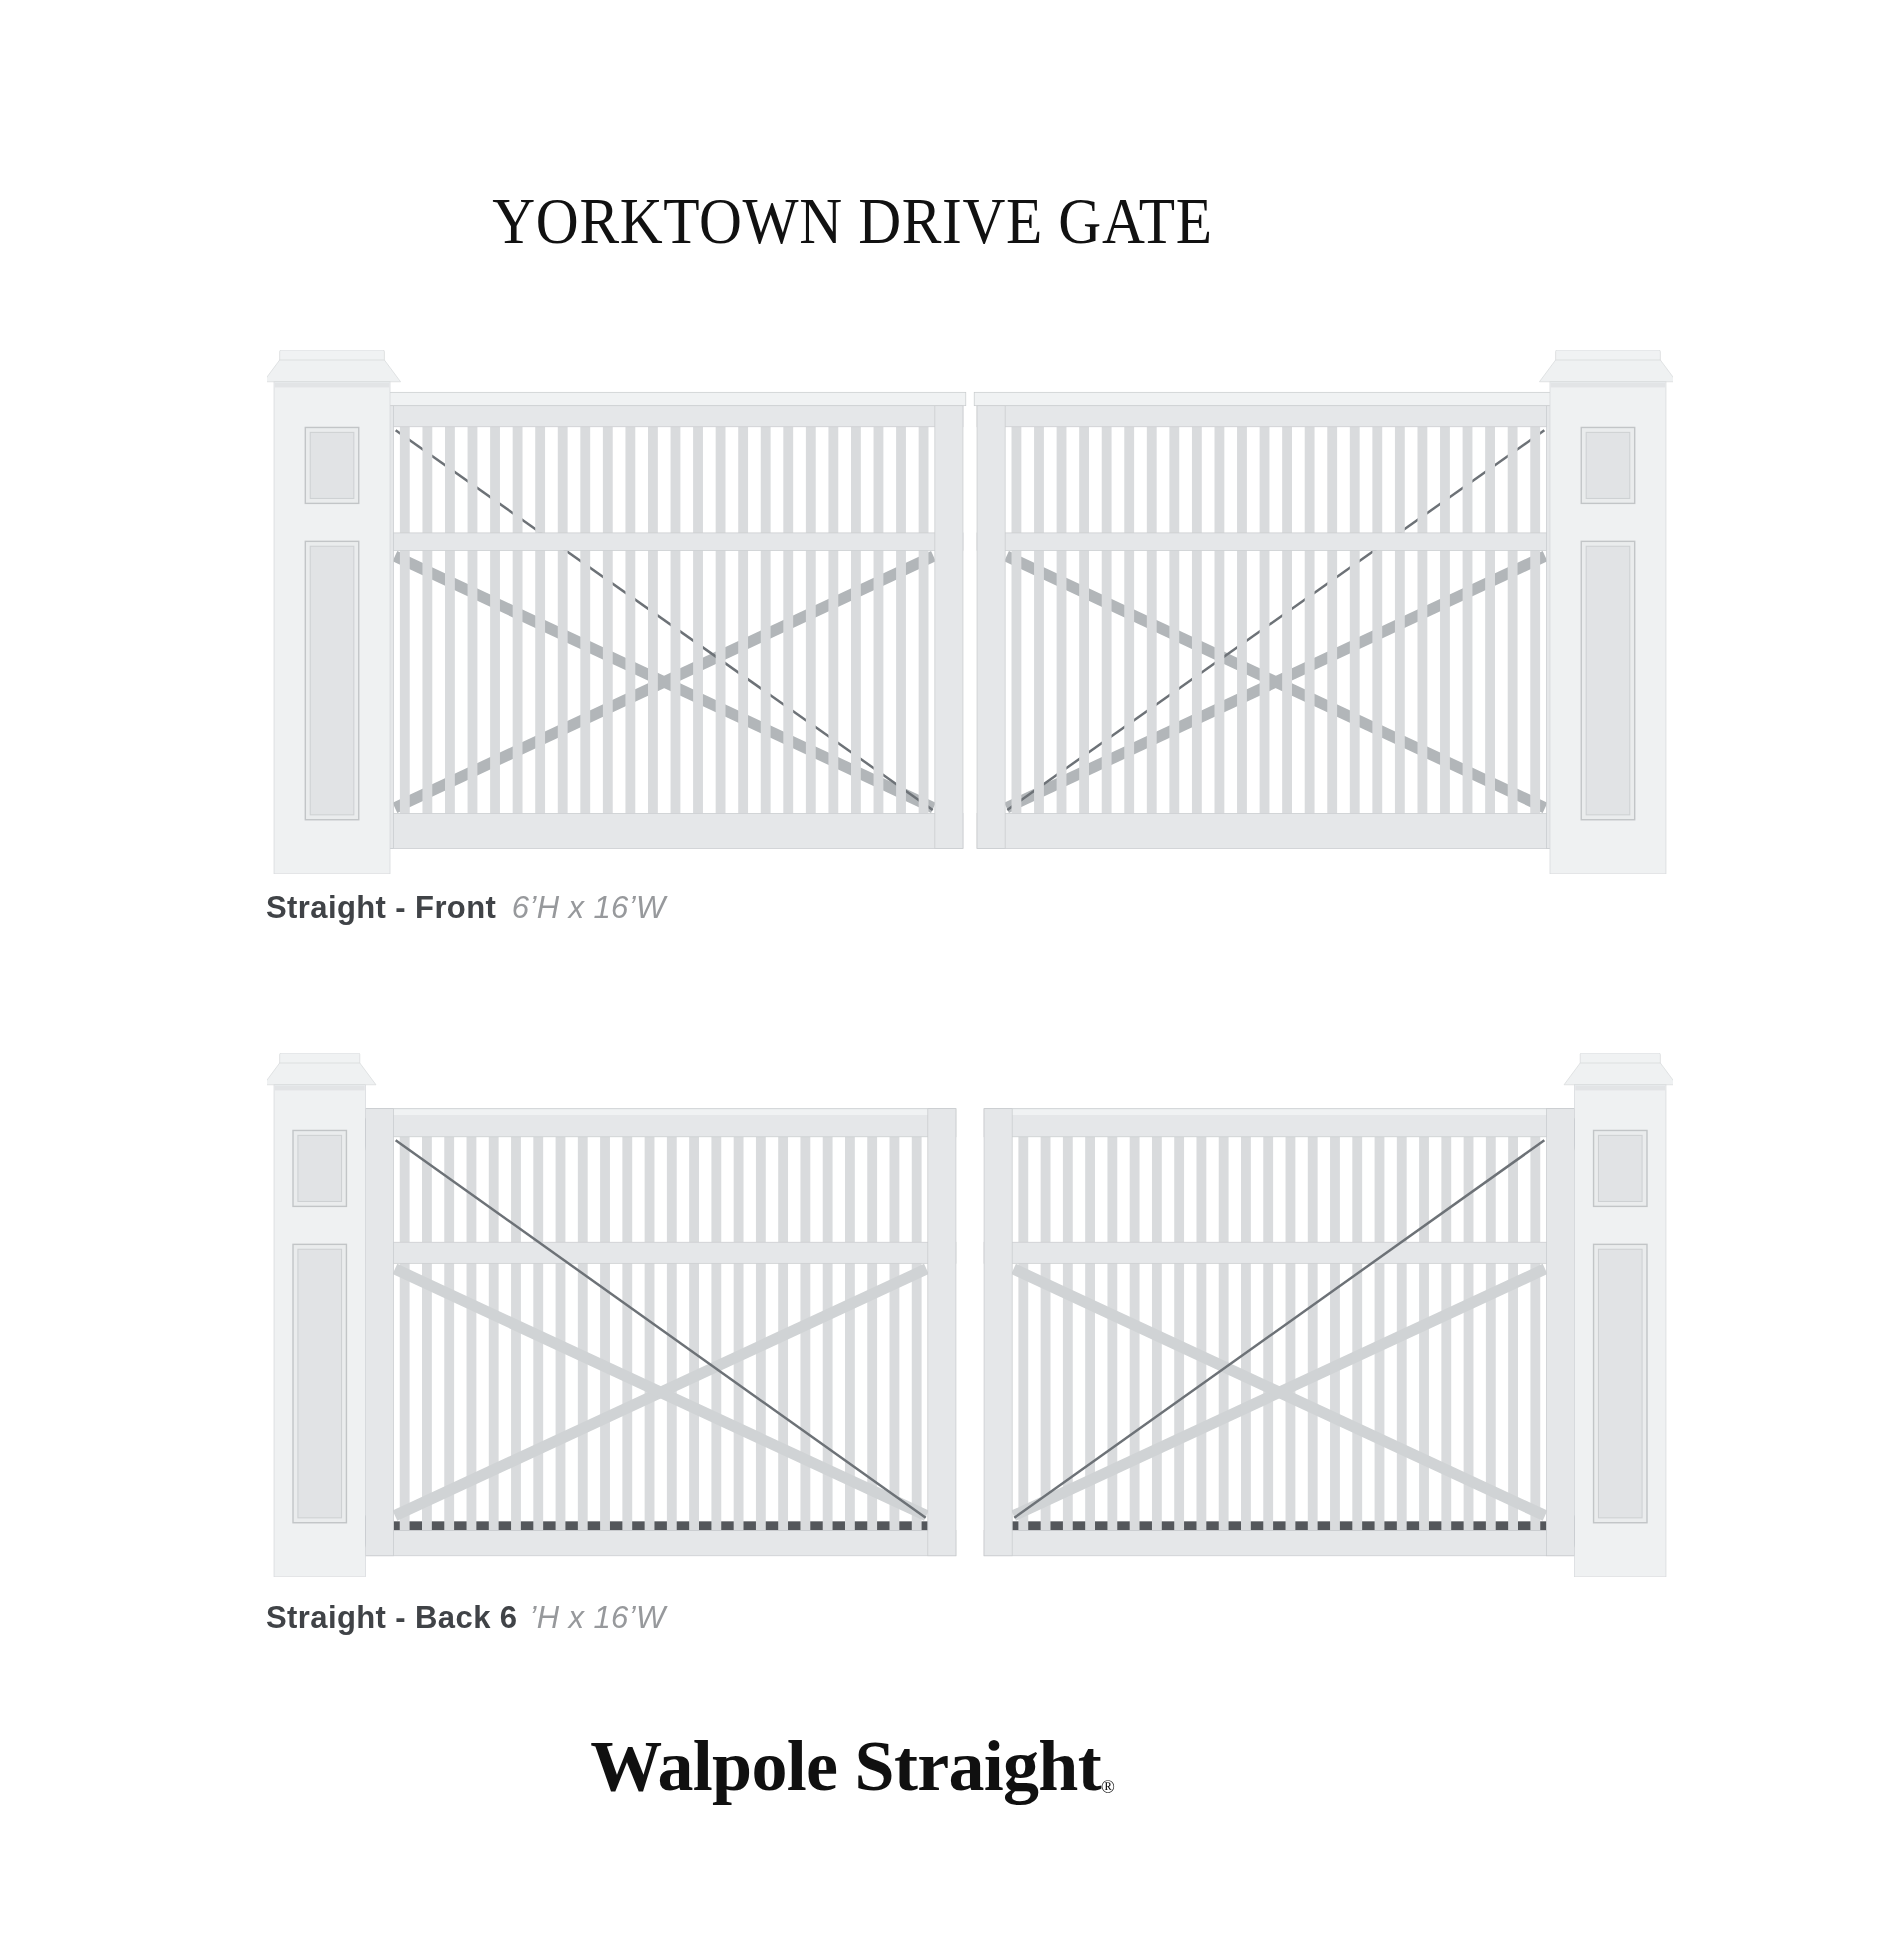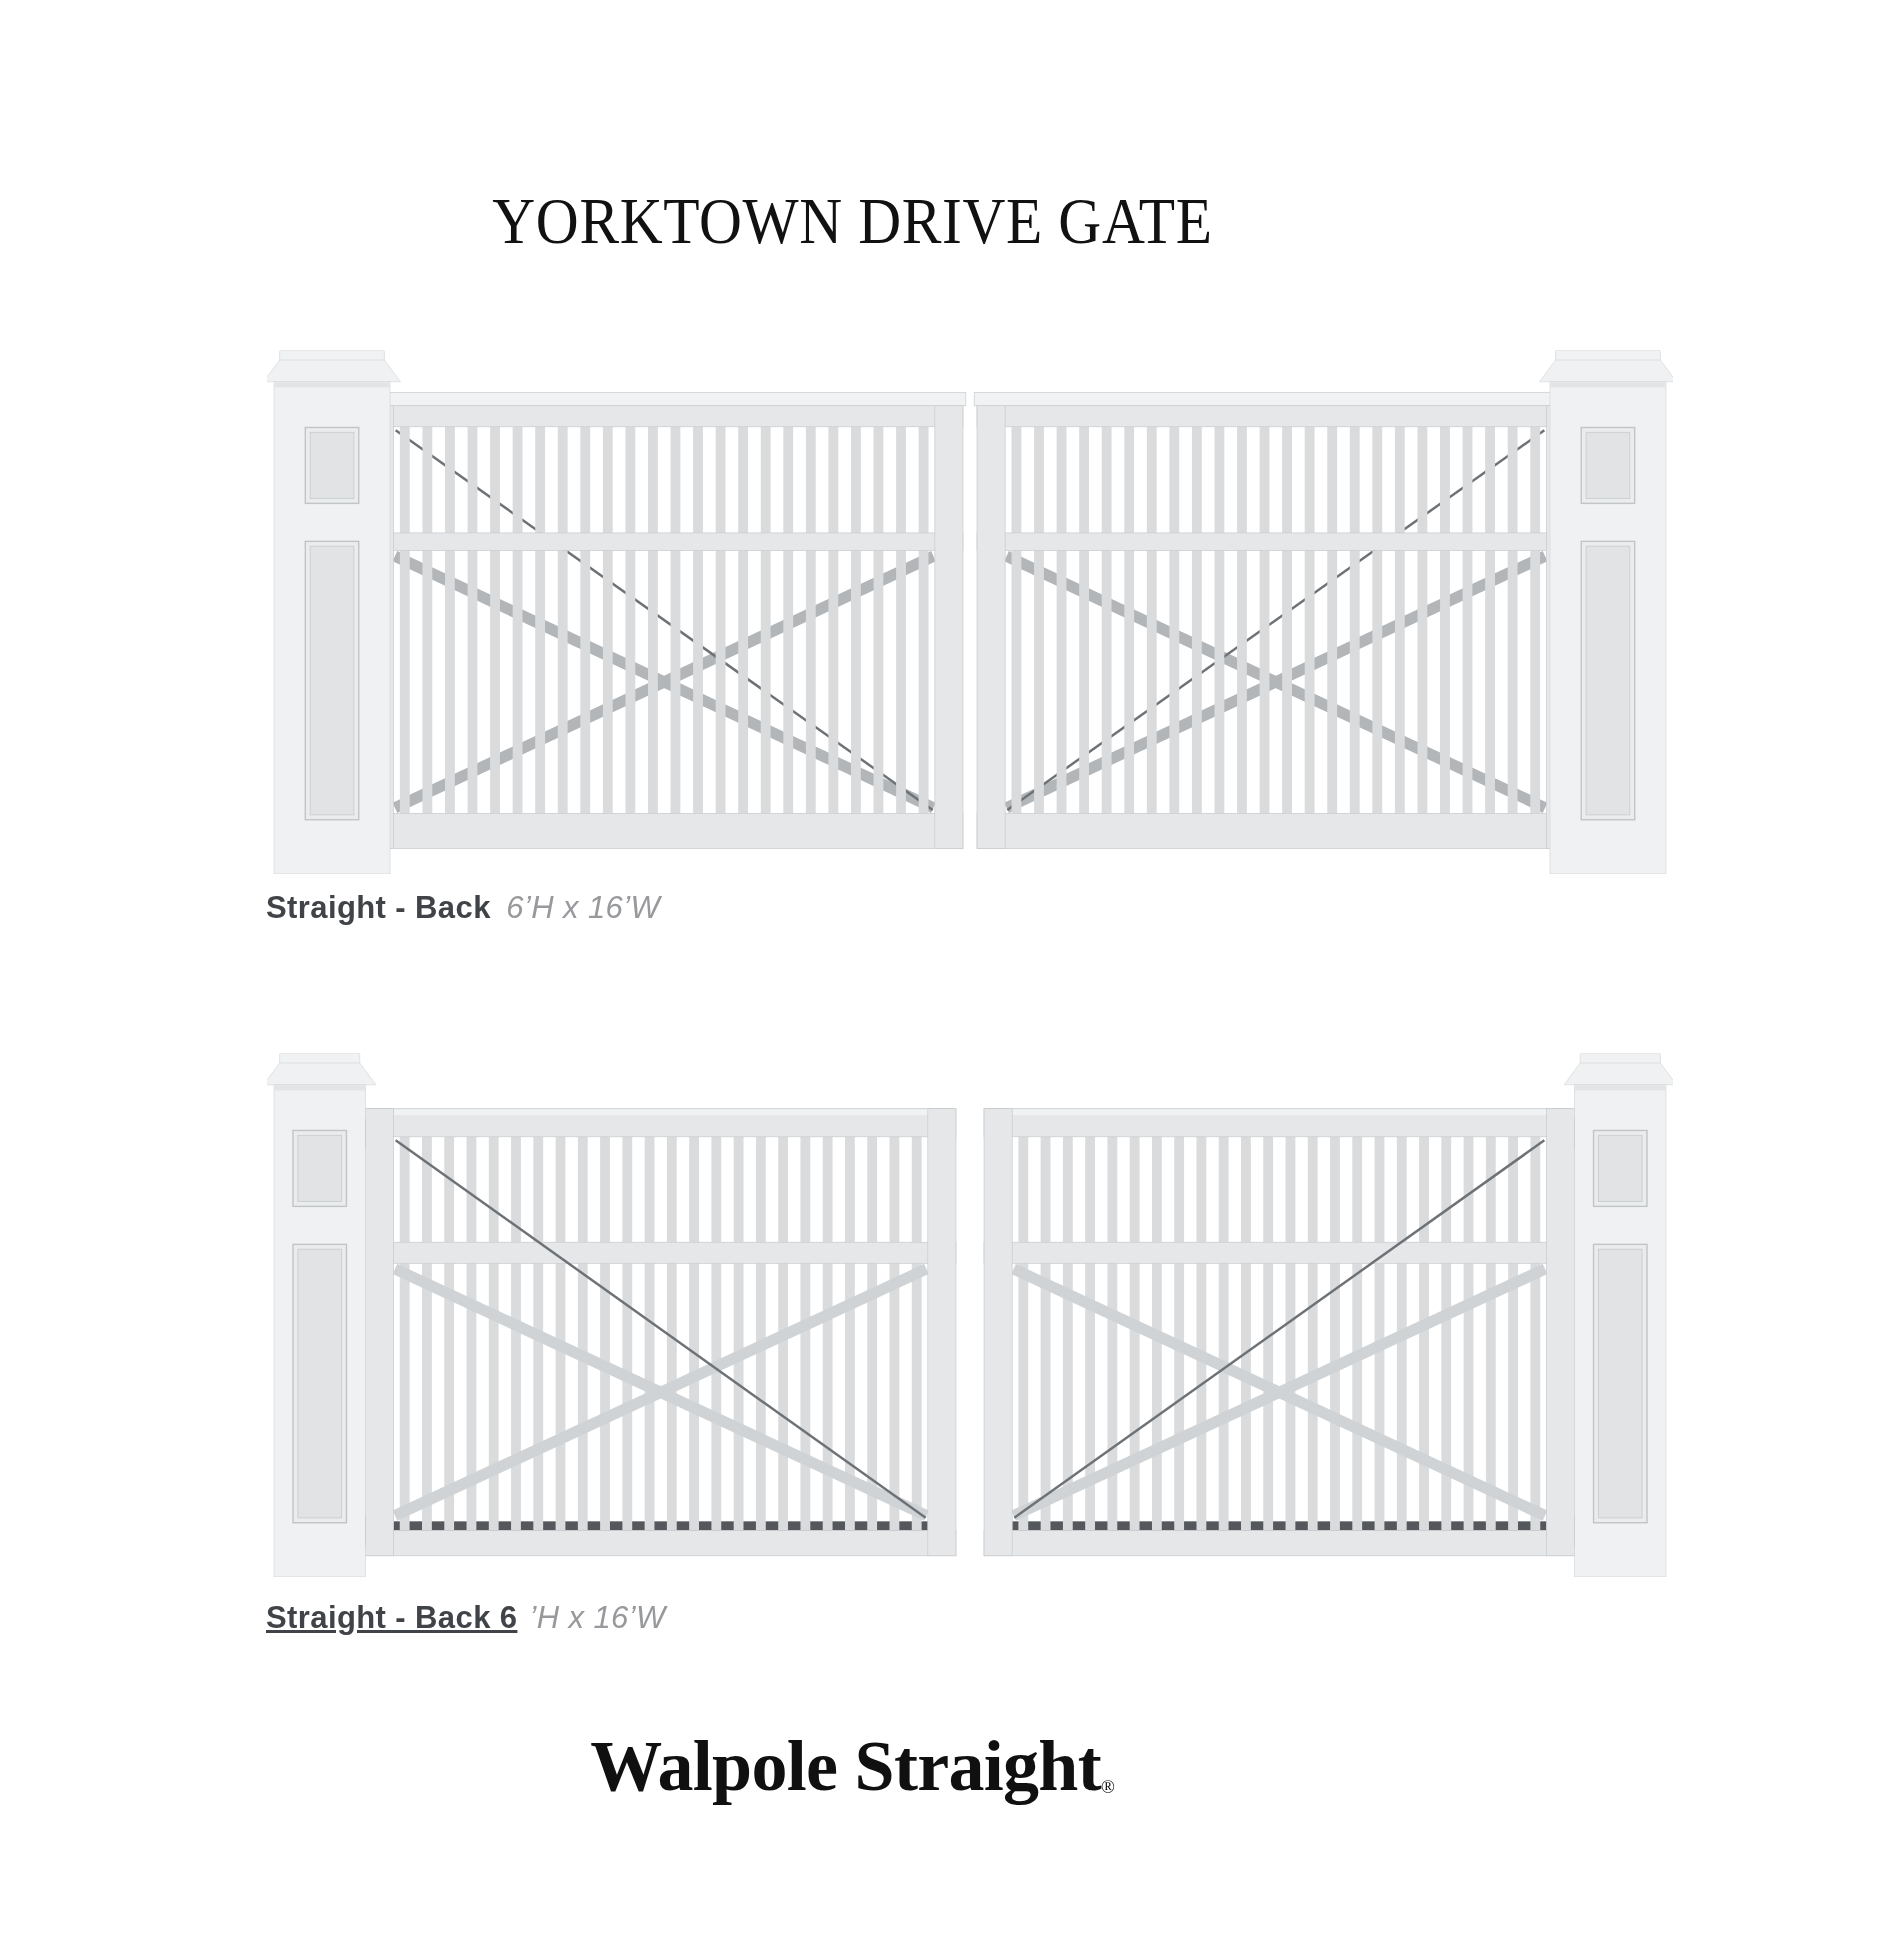--- a/index.html
+++ b/index.html
@@ -160,21 +160,21 @@
         <rect x="1825" y="45" width="165" height="700" fill="#eff1f2" stroke="#d5d8da" stroke-width="1"></rect>
         <rect x="1826" y="46" width="163" height="7" fill="#e2e4e6"></rect>
         <rect x="1869.5" y="110" width="76" height="108" fill="#eaeced" stroke="#c2c5c7" stroke-width="2"></rect>
         <rect x="1876.5" y="117" width="62" height="94" fill="#e1e3e5" stroke="#ced1d3" stroke-width="1.5"></rect>
         <rect x="1869.5" y="272" width="76" height="396" fill="#eaeced" stroke="#c2c5c7" stroke-width="2"></rect>
         <rect x="1876.5" y="279" width="62" height="382" fill="#e1e3e5" stroke="#ced1d3" stroke-width="1.5"></rect>
       </svg>
   </div>
 
   <div class="caption" id="caption-front">
-    <span class="cap-bold" style="color: rgb(64, 67, 71);">Straight - Back</span><span class="cap-dims" style="color: rgb(151, 153, 156);">6’H x 16’W</span>
+    <span class="cap-bold" style="color: rgb(64, 67, 71);">Straight - Front</span><span class="cap-dims" style="color: rgb(151, 153, 156);">6’H x 16’W</span>
   </div>
 
   <div class="fig" id="fig-back">
     <svg class="gate-svg" xmlns="http://www.w3.org/2000/svg" preserveAspectRatio="xMidYMid meet" viewBox="0 0 2000 745">
         <rect x="180" y="666" width="760" height="13" fill="#54575b"></rect>
         <rect x="1060" y="666" width="760" height="13" fill="#54575b"></rect>
         <rect x="188.83333333333334" y="119" width="14" height="150" fill="#d9dbdd"></rect>
         <rect x="188.83333333333334" y="299" width="14" height="380" fill="#d9dbdd"></rect>
         <rect x="220.5" y="119" width="14" height="150" fill="#d9dbdd"></rect>
         <rect x="220.5" y="299" width="14" height="380" fill="#d9dbdd"></rect>
@@ -305,21 +305,21 @@
         <rect x="1860" y="45" width="130" height="700" fill="#eff1f2" stroke="#d5d8da" stroke-width="1"></rect>
         <rect x="1861" y="46" width="128" height="7" fill="#e2e4e6"></rect>
         <rect x="1887" y="110" width="76" height="108" fill="#eaeced" stroke="#c2c5c7" stroke-width="2"></rect>
         <rect x="1894" y="117" width="62" height="94" fill="#e1e3e5" stroke="#ced1d3" stroke-width="1.5"></rect>
         <rect x="1887" y="272" width="76" height="396" fill="#eaeced" stroke="#c2c5c7" stroke-width="2"></rect>
         <rect x="1894" y="279" width="62" height="382" fill="#e1e3e5" stroke="#ced1d3" stroke-width="1.5"></rect>
       </svg>
   </div>
 
   <div class="caption" id="caption-back">
-    <span class="cap-bold" style="color: rgb(64, 67, 71); text-decoration: underline;">Straight - Back 6</span><span class="cap-dims" style="color: rgb(151, 153, 156);">’H x 16’W</span>
+    <span class="cap-bold" style="color: rgb(64, 67, 71);">Straight - Back 6</span><span class="cap-dims" style="color: rgb(151, 153, 156);">’H x 16’W</span>
   </div>
 
   <div class="brand" style="color: rgb(16, 16, 16);">
     <span>Walpole Straight</span><span class="reg">®</span>
   </div>
 
 </div>
 
 
 </body></html>

